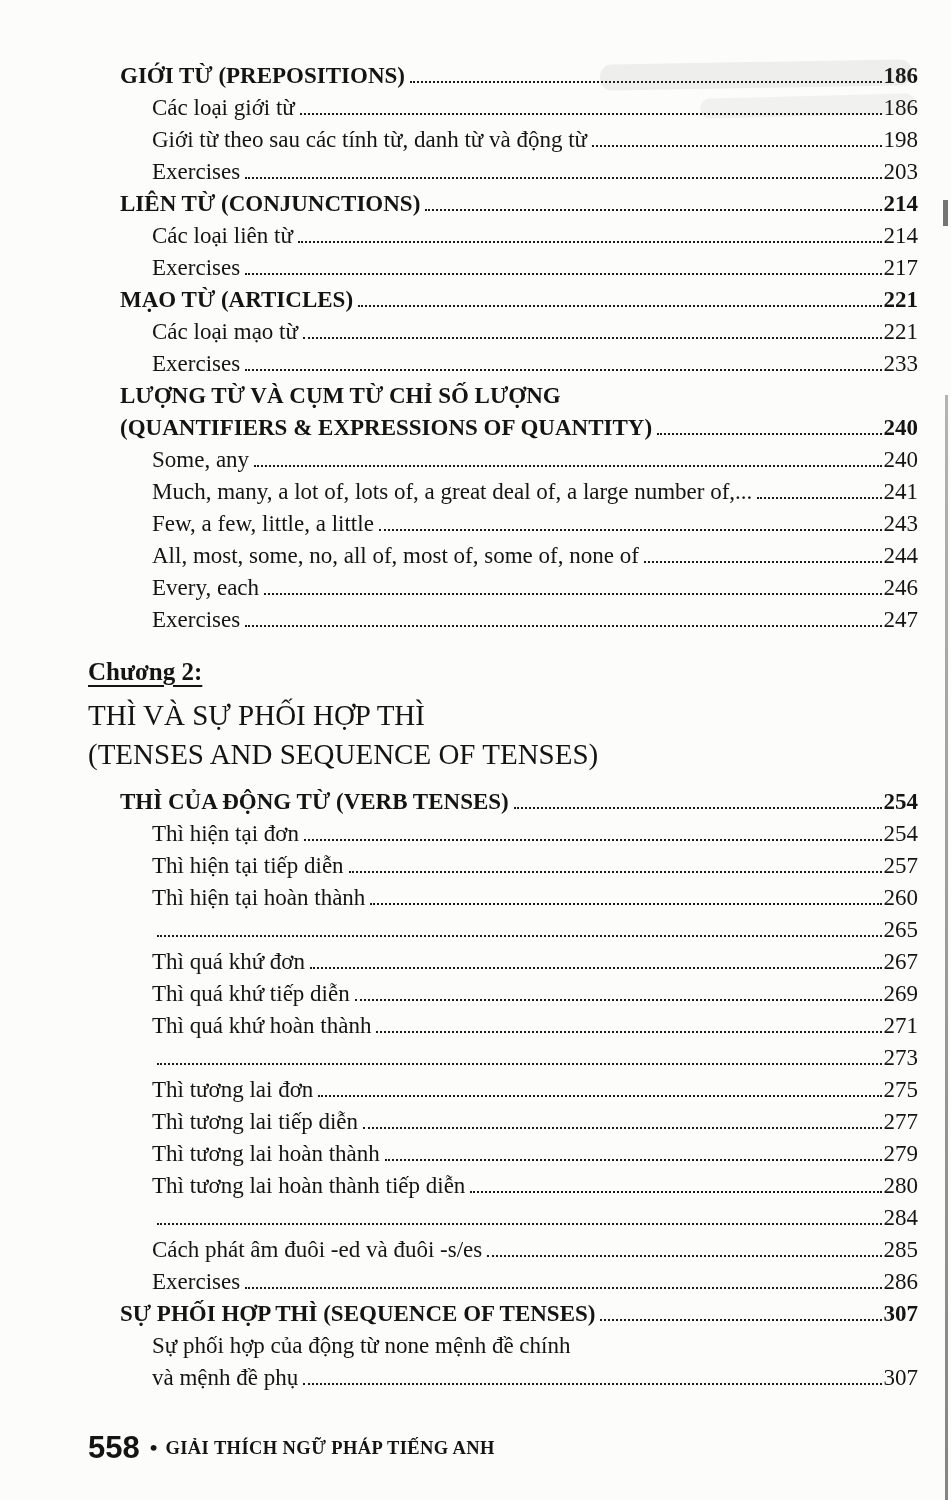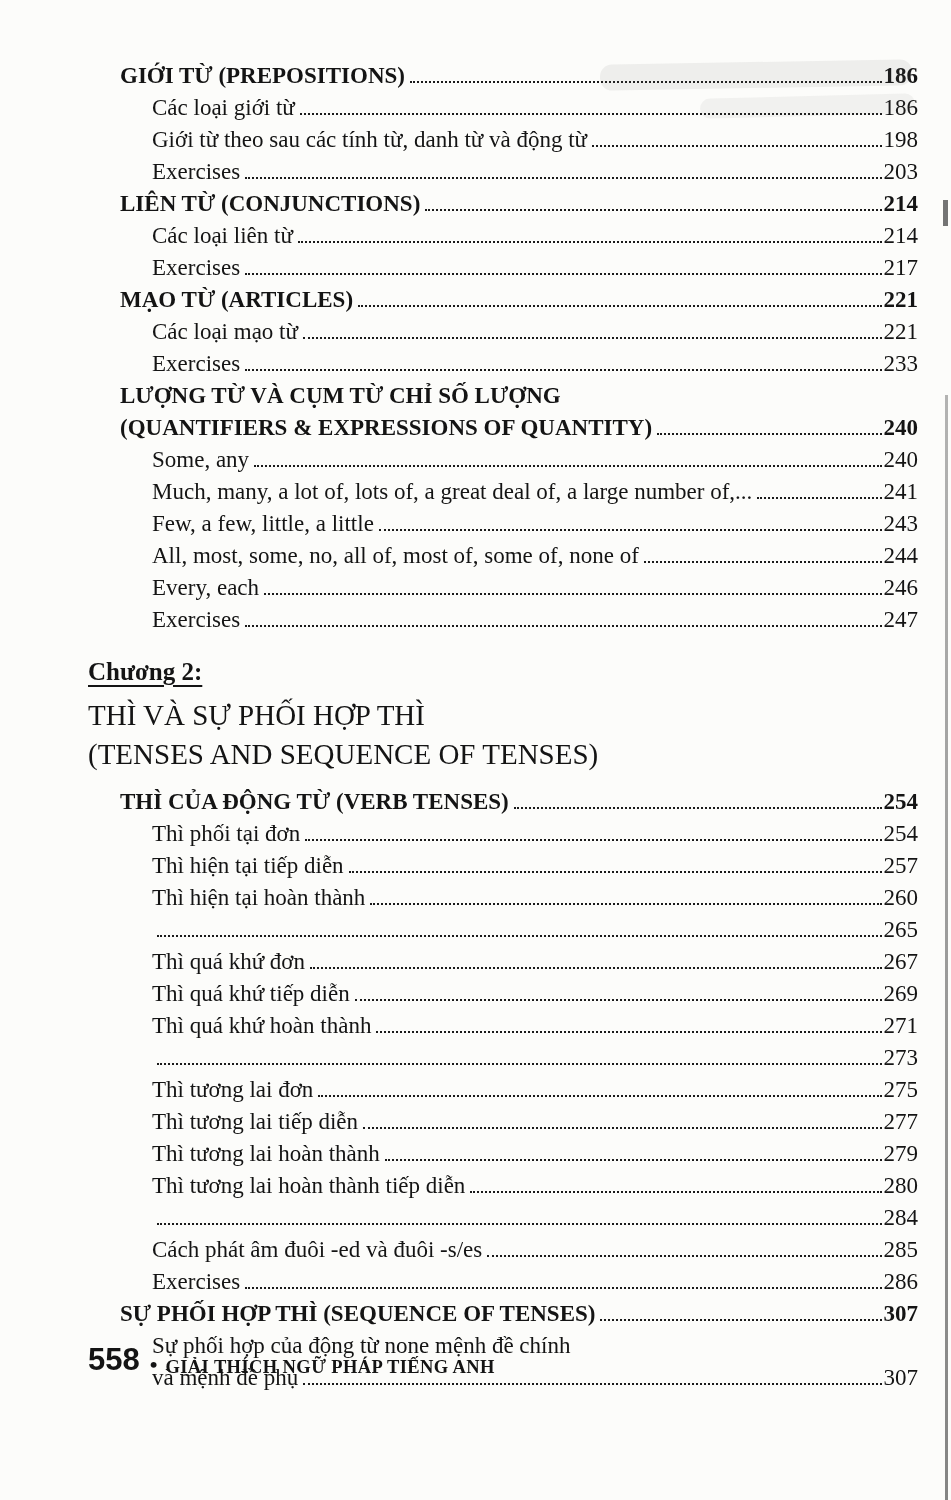--- a/index.html
+++ b/index.html
@@ -15,21 +15,21 @@
   .lvl1 { padding-left: 32px; font-weight: bold; }
   .lvl2 { padding-left: 64px; font-weight: normal; }
   .dots { flex: 1; border-bottom: 2px dotted #1a1a1a; margin: 0 2px 5px 5px; min-width: 14px; }
   .pg { white-space: nowrap; text-align: right; }
   .chapter { margin: 16px 0 12px 0; }
   .chapter-label {
     font-size: 25px; font-weight: bold; line-height: 40px; margin-bottom: 4px;
     text-decoration: underline; text-decoration-thickness: 2px; text-underline-offset: 5px;
   }
   .chapter-title { font-size: 29px; font-weight: normal; line-height: 39px; }
-  .footer { position: absolute; left: 88px; top: 1342px; display: flex; align-items: flex-end; }
+  .footer { position: absolute; left: 88px; top: 1430px; display: flex; align-items: center; }
   .footer-num { font-size: 31px; font-weight: bold; font-family: "Liberation Sans", sans-serif; }
   .footer-bullet { font-size: 22px; font-weight: bold; margin: 0 8px 0 10px; }
   .footer-title { font-size: 18.5px; font-weight: bold; letter-spacing: 0.4px; }
   .artifact { position: absolute; pointer-events: none; }
 </style>
 </head>
 <body>
 
 <div class="content">
     <div class="row lvl1">
@@ -124,21 +124,21 @@
       <div class="chapter-label">Chương 2:</div>
       <div class="chapter-title">THÌ VÀ SỰ PHỐI HỢP THÌ</div>
       <div class="chapter-title">(TENSES AND SEQUENCE OF TENSES)</div>
     </div>
     <div class="row lvl1">
       <span>THÌ CỦA ĐỘNG TỪ (VERB TENSES)</span>
       <span class="dots"></span>
       <span class="pg">254</span>
     </div>
     <div class="row lvl2">
-      <span>Thì phối tại đơn</span>
+      <span>Thì hiện tại đơn</span>
       <span class="dots"></span>
       <span class="pg">254</span>
     </div>
     <div class="row lvl2">
       <span>Thì hiện tại tiếp diễn</span>
       <span class="dots"></span>
       <span class="pg">257</span>
     </div>
     <div class="row lvl2">
       <span>Thì hiện tại hoàn thành</span>

